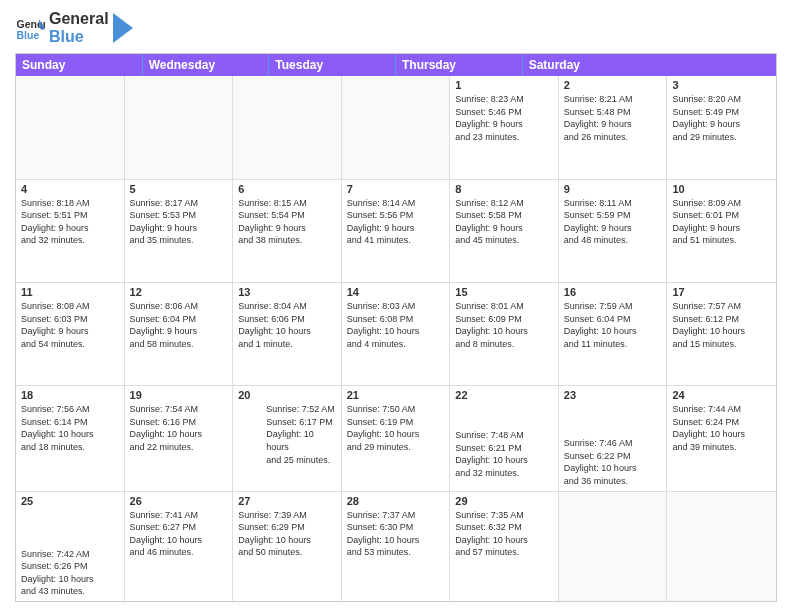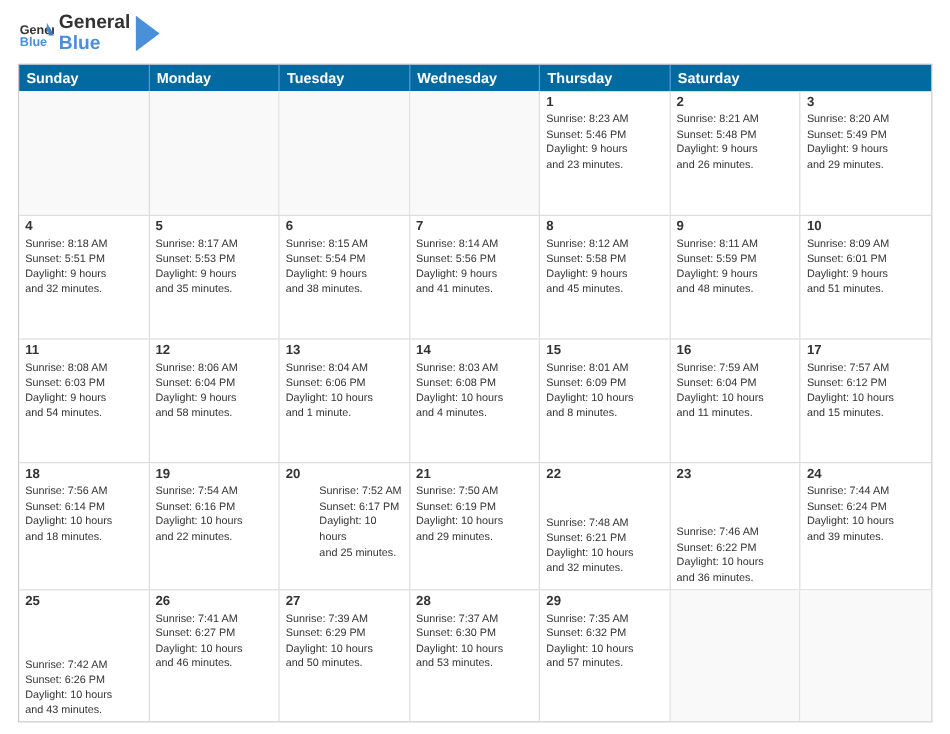--- a/index.html
+++ b/index.html
@@ -45,22 +45,22 @@
       color: #555;
     }
     .calendar {
       flex: 1;
       display: flex;
       flex-direction: column;
       border: 1px solid #ccc;
     }
     .cal-header {
       display: grid;
-      grid-template-columns: repeat(7, 1fr);
-      background: #0369a1;
+      grid-template-columns: repeat(6, 1fr);
+      background: #8b5cf6;
     }
     .cal-header-cell {
       color: #fff;
       font-weight: bold;
       font-size: 12px;
       padding: 4px 6px;
       border-right: 1px solid #5a9ad9;
     }
     .cal-header-cell:last-child { border-right: none; }
     .cal-body {
@@ -115,23 +115,22 @@
       </div>
       <svg width="20" height="30" viewBox="0 0 20 30">
         <polygon points="0,0 20,15 0,30" fill="#4a90d9"></polygon>
       </svg>
     </div>
   </div>
 
   <div class="calendar">
     <div class="cal-header">
     <div class="cal-header-cell">Sunday</div>
-        <div class="cal-header-cell">Monday</div>
+        <div class="cal-header-cell">Wednesday</div>
         <div class="cal-header-cell">Tuesday</div>
-        <div class="cal-header-cell">Wednesday</div>
         <div class="cal-header-cell">Thursday</div>
         <div class="cal-header-cell">Saturday</div>
       </div>
     <div class="cal-body">
     <div class="cal-row">
           <div class="cal-cell empty"></div>
           <div class="cal-cell empty"></div>
           <div class="cal-cell empty"></div>
           <div class="cal-cell empty"></div>
           <div class="cal-cell">

